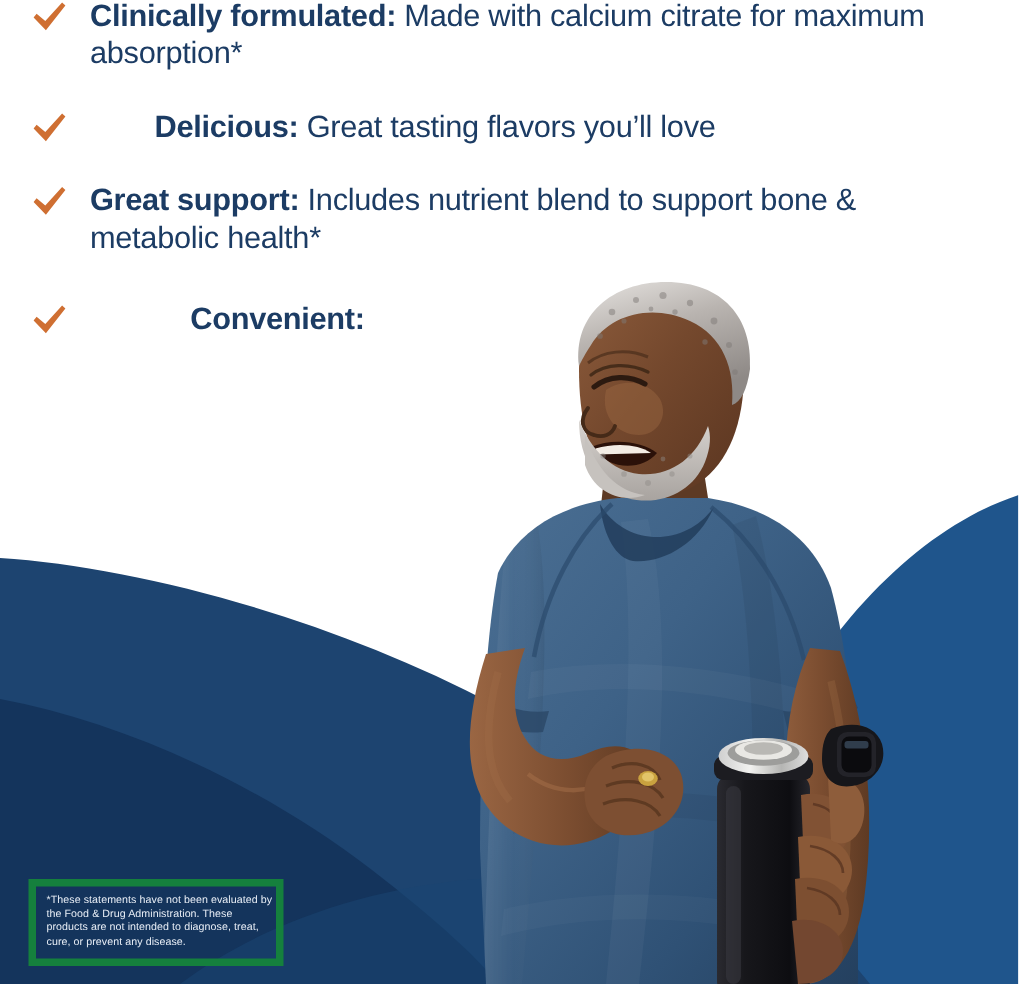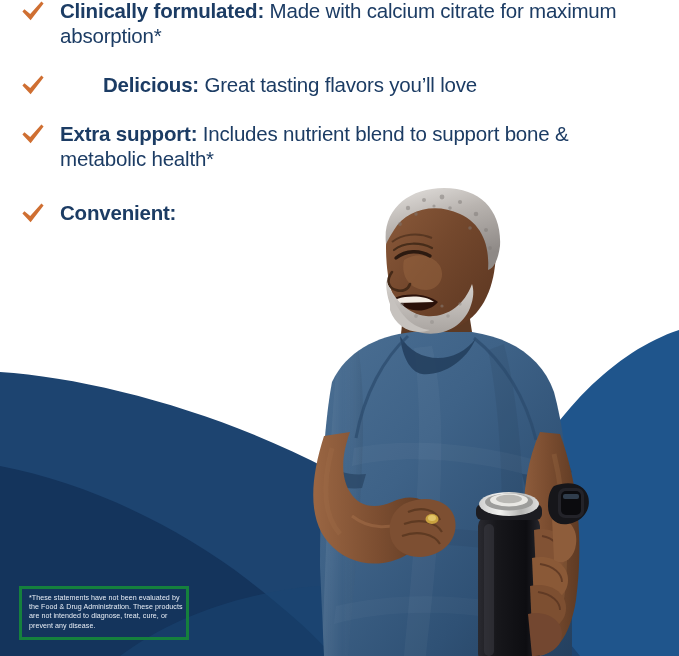--- a/index.html
+++ b/index.html
@@ -60,29 +60,29 @@
   }
   .bullet-text b {
     font-weight:700;
   }
 
   #row-1 { margin-top:-2px; }
   #row-2 { margin-top:24px;gap:43px; }
   #row-3 { margin-top:23px; }
   #row-4 { margin-top:29px; }
 
-  .lead-break { display:block; }
+  .lead-break { display:block;text-align:center; }
 
   
   #disclaimer-box {
     position:absolute;
     left:19px; top:586px;
     width:170px;
     padding:5px 2px 6px 7px;
-    border:3px solid #15803d;
+    border:5px solid #15803d;
     z-index:6;
   }
   #disclaimer-text {
     color:#e8eef6;
     font-size:7.1px;
     line-height:9.2px;
     letter-spacing:0.05px;
     font-weight:400;
   }
 </style>
@@ -307,21 +307,21 @@
       <div class="bullet-text">
         <b>Delicious:</b><span> Great tasting flavors you’ll love</span>
       </div>
     </div>
 
     <div class="bullet-row" id="row-3">
       <svg class="check-icon" viewBox="0 0 26 24">
         <path d="M2.4,11.6 L4.4,9.2 L10.2,14.0 L21.4,1.6 L23.6,3.6 L10.6,20.2 Z" fill="#cf6f32"></path>
       </svg>
       <div class="bullet-text">
-        <b>Extra support:</b><span> Includes nutrient blend to support bone &amp; metabolic health*</span>
+        <b>Great support:</b><span> Includes nutrient blend to support bone &amp; metabolic health*</span>
       </div>
     </div>
 
     <div class="bullet-row" id="row-4">
       <svg class="check-icon" viewBox="0 0 26 24">
         <path d="M2.4,11.6 L4.4,9.2 L10.2,14.0 L21.4,1.6 L23.6,3.6 L10.6,20.2 Z" fill="#cf6f32"></path>
       </svg>
       <div class="bullet-text" style="max-width:250px;">
         <b class="lead-break">Convenient:</b>
       </div>

